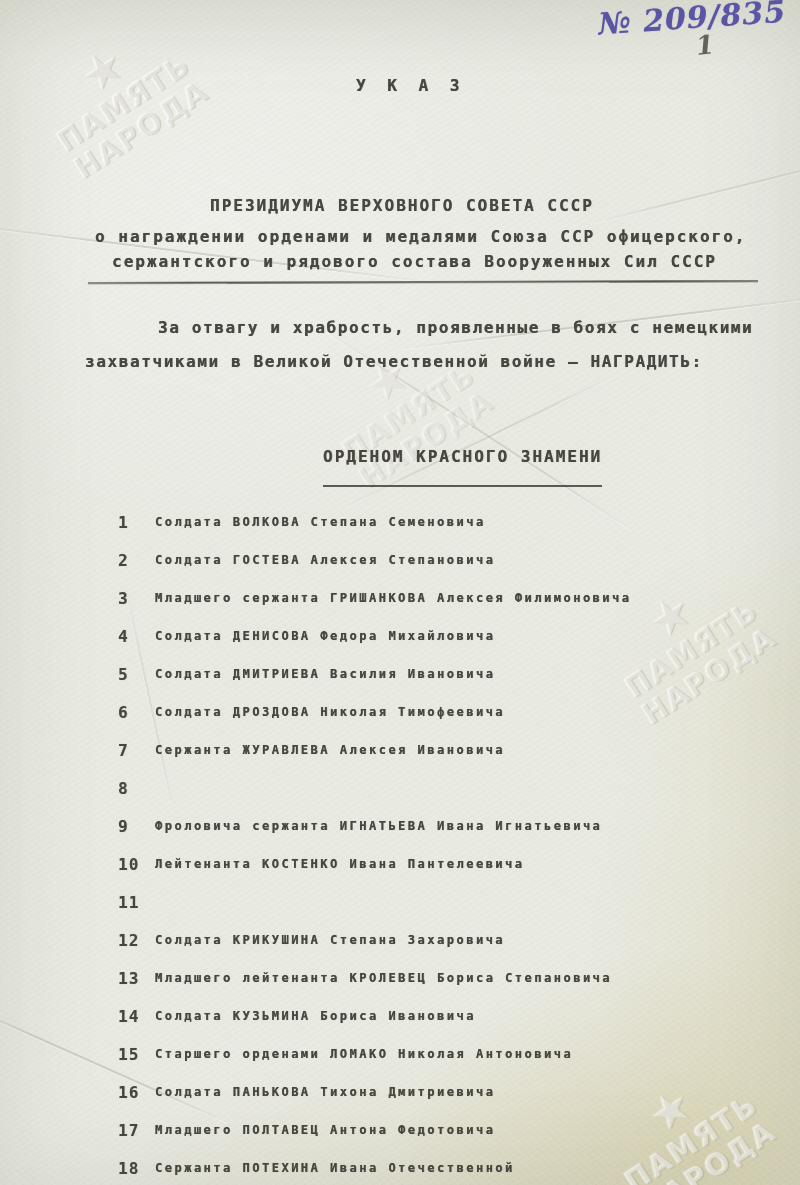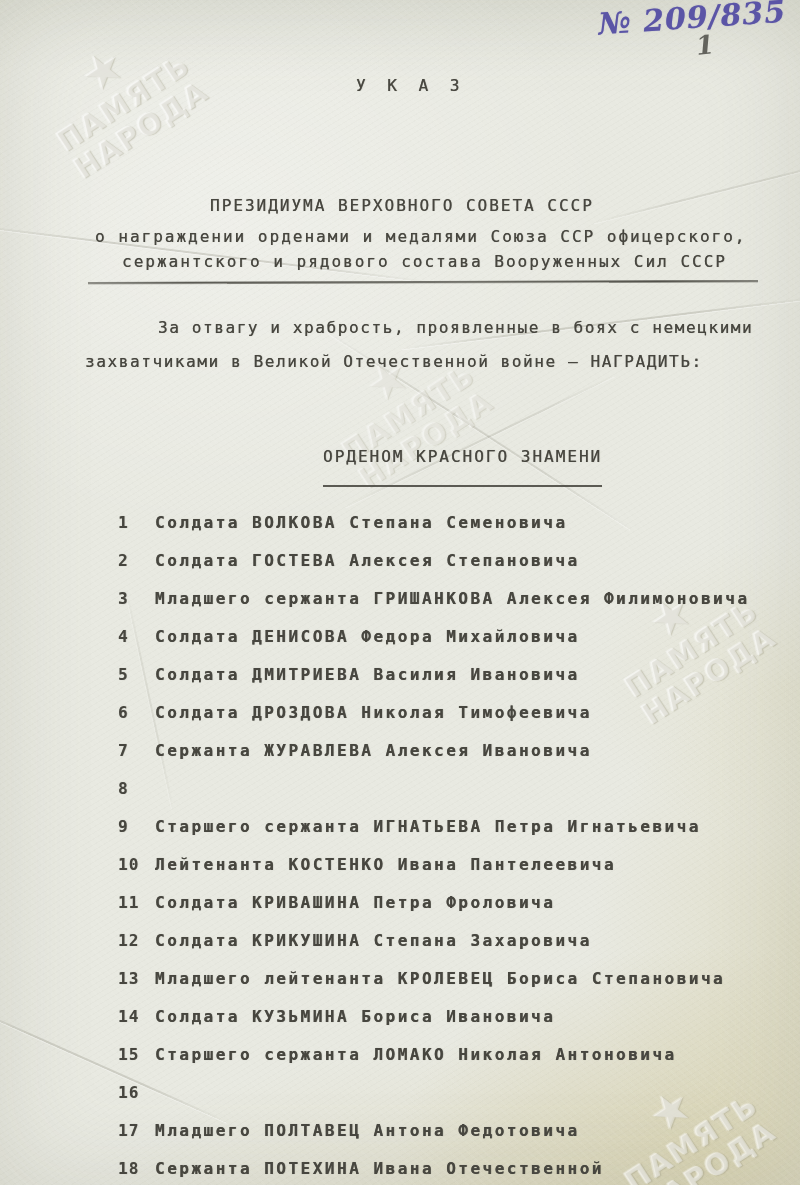--- a/index.html
+++ b/index.html
@@ -63,30 +63,30 @@
   .wm.wm2 { left: 295px; top: 352px; opacity: .75; }
   .wm.wm3 { left: 578px; top: 588px; }
   .wm.wm4 { left: 578px; top: 1082px; }
   .wm.wm5 { left: 700px; top: -46px; opacity: .8; }
 
   
   .typed {
     position: absolute;
     font-family: "DejaVu Sans Mono", monospace;
     font-size: 16px;
-    font-weight: normal;
+    font-weight: bold;
     letter-spacing: 2px;
     color: #47463f;
     text-shadow: 0.4px 0.4px 0.7px rgba(71,70,63,0.45), 0 0 0.6px rgba(71,70,63,0.55);
     white-space: nowrap;
   }
   .title    { left: 356px; top: 76px;  letter-spacing: 6px; }
   .issuer   { left: 210px; top: 160px; margin-top: 36px; }
   .subject1 { left: 95px;  top: 227px; }
-  .subject2 { left: 122px; top: 252px; text-align: right; }
+  .subject2 { left: 112px; top: 252px; text-align: right; }
   .pre1     { left: 158px; top: 318px; letter-spacing: 1.6px; }
   .pre2     { left: 85px;  top: 352px; letter-spacing: 1.6px; }
   .heading  { left: 323px; top: 447px; border-bottom: 2px solid rgba(66,65,58,0.85); padding-bottom: 19px; }
 
   .divider {
     position: absolute; left: 88px; top: 281px; width: 670px; height: 2px;
     background: linear-gradient(90deg, rgba(66,65,58,0.55), rgba(66,65,58,0.85) 15%, rgba(66,65,58,0.7) 55%, rgba(66,65,58,0.9) 85%, rgba(66,65,58,0.6));
     transform: rotate(-0.15deg);
     box-shadow: 0 0.5px 0.6px rgba(66,65,58,0.35);
   }
@@ -116,21 +116,21 @@
   .row  { display: flex; height: 38px; align-items: center; }
   .row .num  {
     width: 37px; flex: none;
     font-family: "DejaVu Sans Mono", monospace;
     font-size: 16px; font-weight: bold; letter-spacing: 1px;
     color: #47463f;
     text-shadow: 0.4px 0.4px 0.7px rgba(71,70,63,0.45);
   }
   .row .name {
     font-family: "DejaVu Sans Mono", monospace;
-    font-size: 16px; font-weight: bold; letter-spacing: 2.5px;
+    font-size: 12px; font-weight: bold; letter-spacing: 2.5px;
     color: #47463f;
     text-shadow: 0.4px 0.4px 0.7px rgba(71,70,63,0.45), 0 0 0.6px rgba(71,70,63,0.55);
     white-space: nowrap;
   }
 </style>
 </head>
 <body>
 
 <div class="page">
 
@@ -207,48 +207,48 @@
     </div>
       <div class="row">
       <span class="num">7</span>
       <span class="name">Сержанта ЖУРАВЛЕВА Алексея Ивановича</span>
     </div>
       <div class="row">
       <span class="num">8</span>
     </div>
       <div class="row">
       <span class="num">9</span>
-      <span class="name">Старшего сержанта ИГНАТЬЕВА Петра Игнатьевича</span>
+      <span class="name">Фроловича сержанта ИГНАТЬЕВА Ивана Игнатьевича</span>
     </div>
       <div class="row">
       <span class="num">10</span>
       <span class="name">Лейтенанта КОСТЕНКО Ивана Пантелеевича</span>
     </div>
       <div class="row">
       <span class="num">11</span>
-      <span class="name">Солдата КРИВАШИНА Петра Фроловича</span>
     </div>
       <div class="row">
       <span class="num">12</span>
       <span class="name">Солдата КРИКУШИНА Степана Захаровича</span>
     </div>
       <div class="row">
       <span class="num">13</span>
       <span class="name">Младшего лейтенанта КРОЛЕВЕЦ Бориса Степановича</span>
     </div>
       <div class="row">
       <span class="num">14</span>
       <span class="name">Солдата КУЗЬМИНА Бориса Ивановича</span>
     </div>
       <div class="row">
       <span class="num">15</span>
-      <span class="name">Старшего сержанта ЛОМАКО Николая Антоновича</span>
+      <span class="name">Старшего орденами ЛОМАКО Николая Антоновича</span>
     </div>
       <div class="row">
       <span class="num">16</span>
+      <span class="name">Солдата ПАНЬКОВА Тихона Дмитриевича</span>
     </div>
       <div class="row">
       <span class="num">17</span>
       <span class="name">Младшего ПОЛТАВЕЦ Антона Федотовича</span>
     </div>
       <div class="row">
       <span class="num">18</span>
       <span class="name">Сержанта ПОТЕХИНА Ивана Отечественной</span>
     </div>
     </div>

